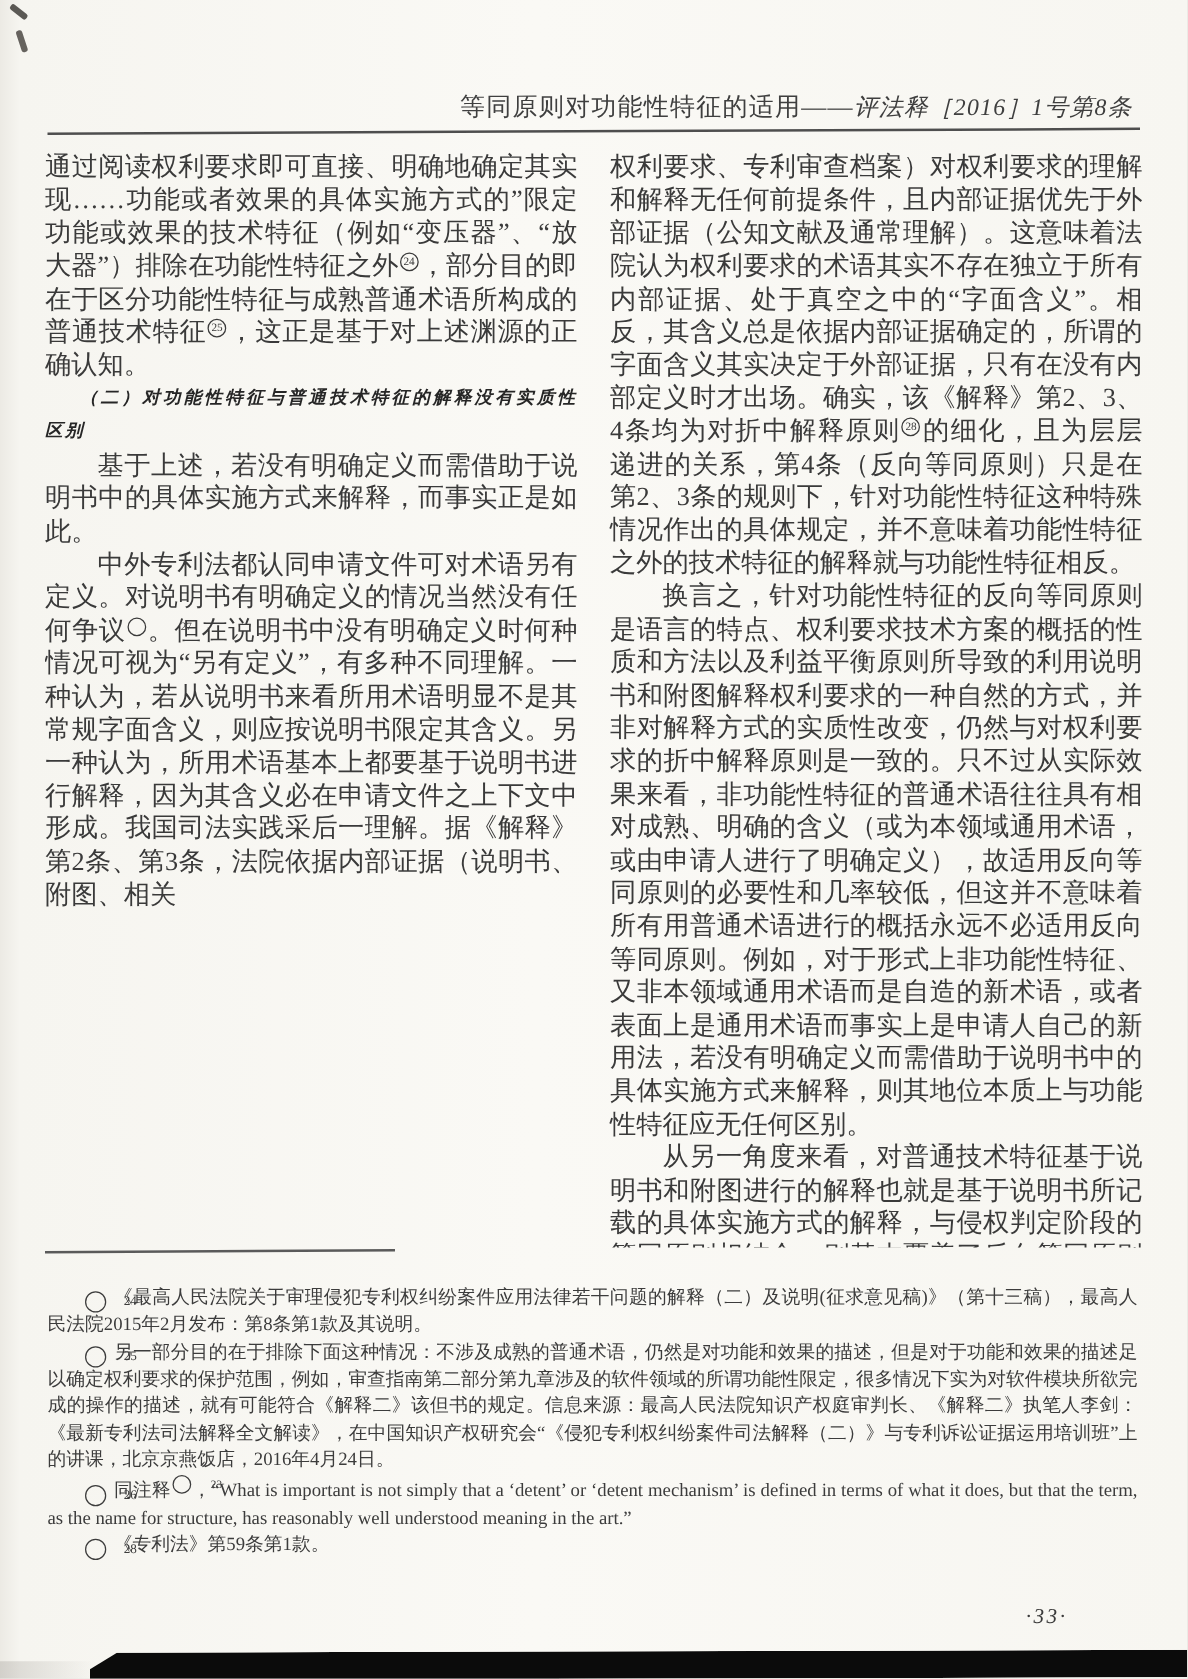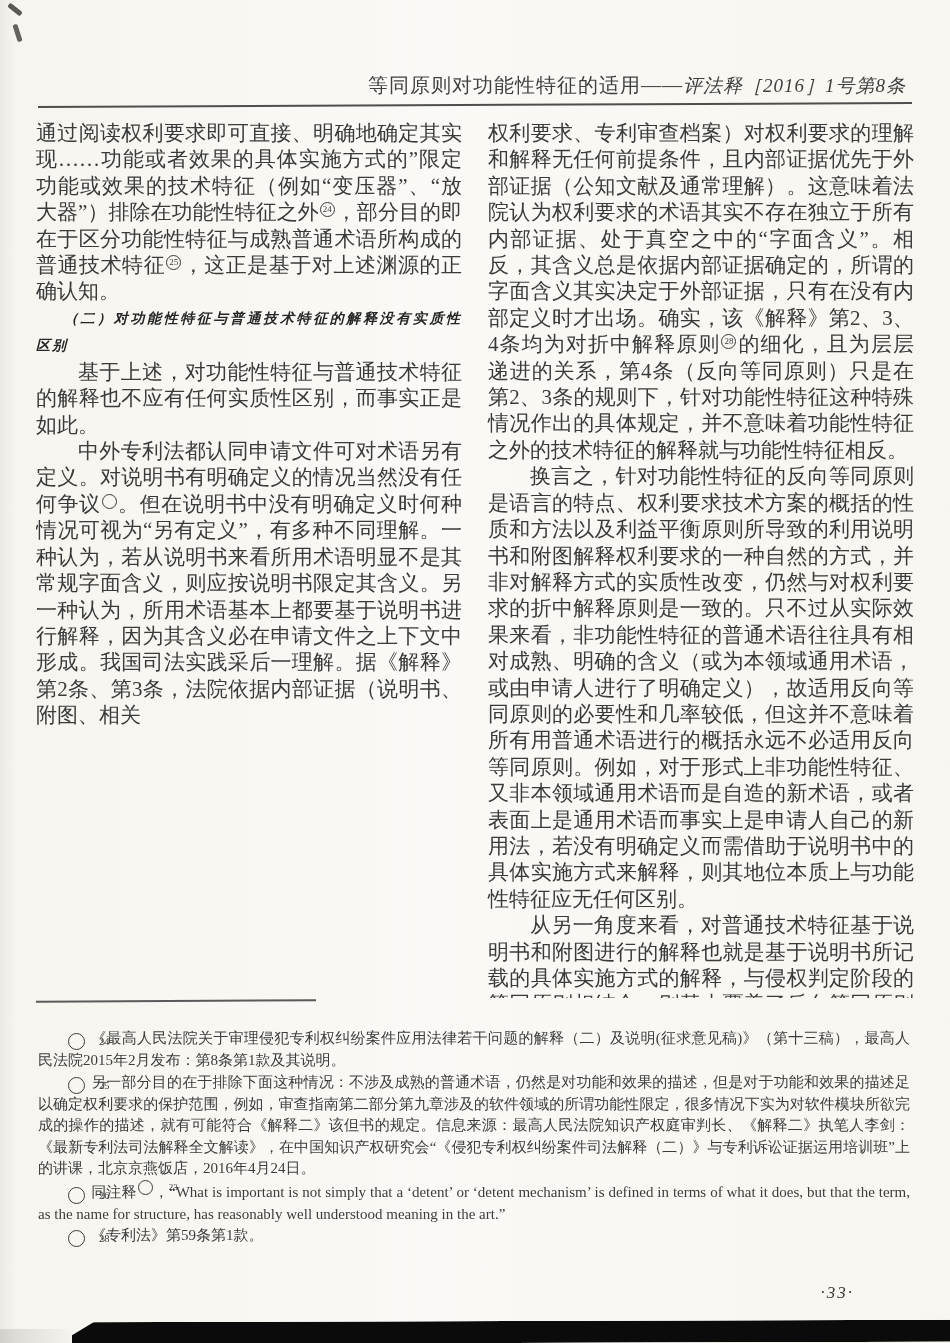--- a/index.html
+++ b/index.html
@@ -114,21 +114,21 @@
 
   <div class="header">
     <span class="ht-main">等同原则对功能性特征的适用——</span><span class="ht-sub">评法释［2016］1号第8条</span>
   </div>
   <div class="header-rule"></div>
 
   <div class="body-columns">
     <div class="col" id="col-left">
         <p class="no-indent">通过阅读权利要求即可直接、明确地确定其实现……功能或者效果的具体实施方式的”限定功能或效果的技术特征（例如“变压器”、“放大器”）排除在功能性特征之外<sup class="fnref"><span class="circ">24</span></sup>，部分目的即在于区分功能性特征与成熟普通术语所构成的普通技术特征<sup class="fnref"><span class="circ">25</span></sup>，这正是基于对上述渊源的正确认知。</p>
         <h4>（二）对功能性特征与普通技术特征的解释没有实质性区别</h4>
-        <p>基于上述，对功能性特征与普通技术特征的解释也不应有任何实质性区别，而事实正是如此。</p>
+        <p>基于上述，若没有明确定义而需借助于说明书中的具体实施方式来解释，而事实正是如此。</p>
         <p>中外专利法都认同申请文件可对术语另有定义。对说明书有明确定义的情况当然没有任何争议<sup class="fnref"><span class="circ">27</span></sup>。但在说明书中没有明确定义时何种情况可视为“另有定义”，有多种不同理解。一种认为，若从说明书来看所用术语明显不是其常规字面含义，则应按说明书限定其含义。另一种认为，所用术语基本上都要基于说明书进行解释，因为其含义必在申请文件之上下文中形成。我国司法实践采后一理解。据《解释》第2条、第3条，法院依据内部证据（说明书、附图、相关</p>
       </div>
     <div class="col" id="col-right">
         <p class="no-indent">权利要求、专利审查档案）对权利要求的理解和解释无任何前提条件，且内部证据优先于外部证据（公知文献及通常理解）。这意味着法院认为权利要求的术语其实不存在独立于所有内部证据、处于真空之中的“字面含义”。相反，其含义总是依据内部证据确定的，所谓的字面含义其实决定于外部证据，只有在没有内部定义时才出场。确实，该《解释》第2、3、4条均为对折中解释原则<sup class="fnref"><span class="circ">28</span></sup>的细化，且为层层递进的关系，第4条（反向等同原则）只是在第2、3条的规则下，针对功能性特征这种特殊情况作出的具体规定，并不意味着功能性特征之外的技术特征的解释就与功能性特征相反。</p>
         <p>换言之，针对功能性特征的反向等同原则是语言的特点、权利要求技术方案的概括的性质和方法以及利益平衡原则所导致的利用说明书和附图解释权利要求的一种自然的方式，并非对解释方式的实质性改变，仍然与对权利要求的折中解释原则是一致的。只不过从实际效果来看，非功能性特征的普通术语往往具有相对成熟、明确的含义（或为本领域通用术语，或由申请人进行了明确定义），故适用反向等同原则的必要性和几率较低，但这并不意味着所有用普通术语进行的概括永远不必适用反向等同原则。例如，对于形式上非功能性特征、又非本领域通用术语而是自造的新术语，或者表面上是通用术语而事实上是申请人自己的新用法，若没有明确定义而需借助于说明书中的具体实施方式来解释，则其地位本质上与功能性特征应无任何区别。</p>
         <p>从另一角度来看，对普通技术特征基于说明书和附图进行的解释也就是基于说明书所记载的具体实施方式的解释，与侵权判定阶段的等同原则相结合，则基本覆盖了反向等同原则的效果</p>
       </div>
   </div>
 
   <div class="fn-rule"></div>

